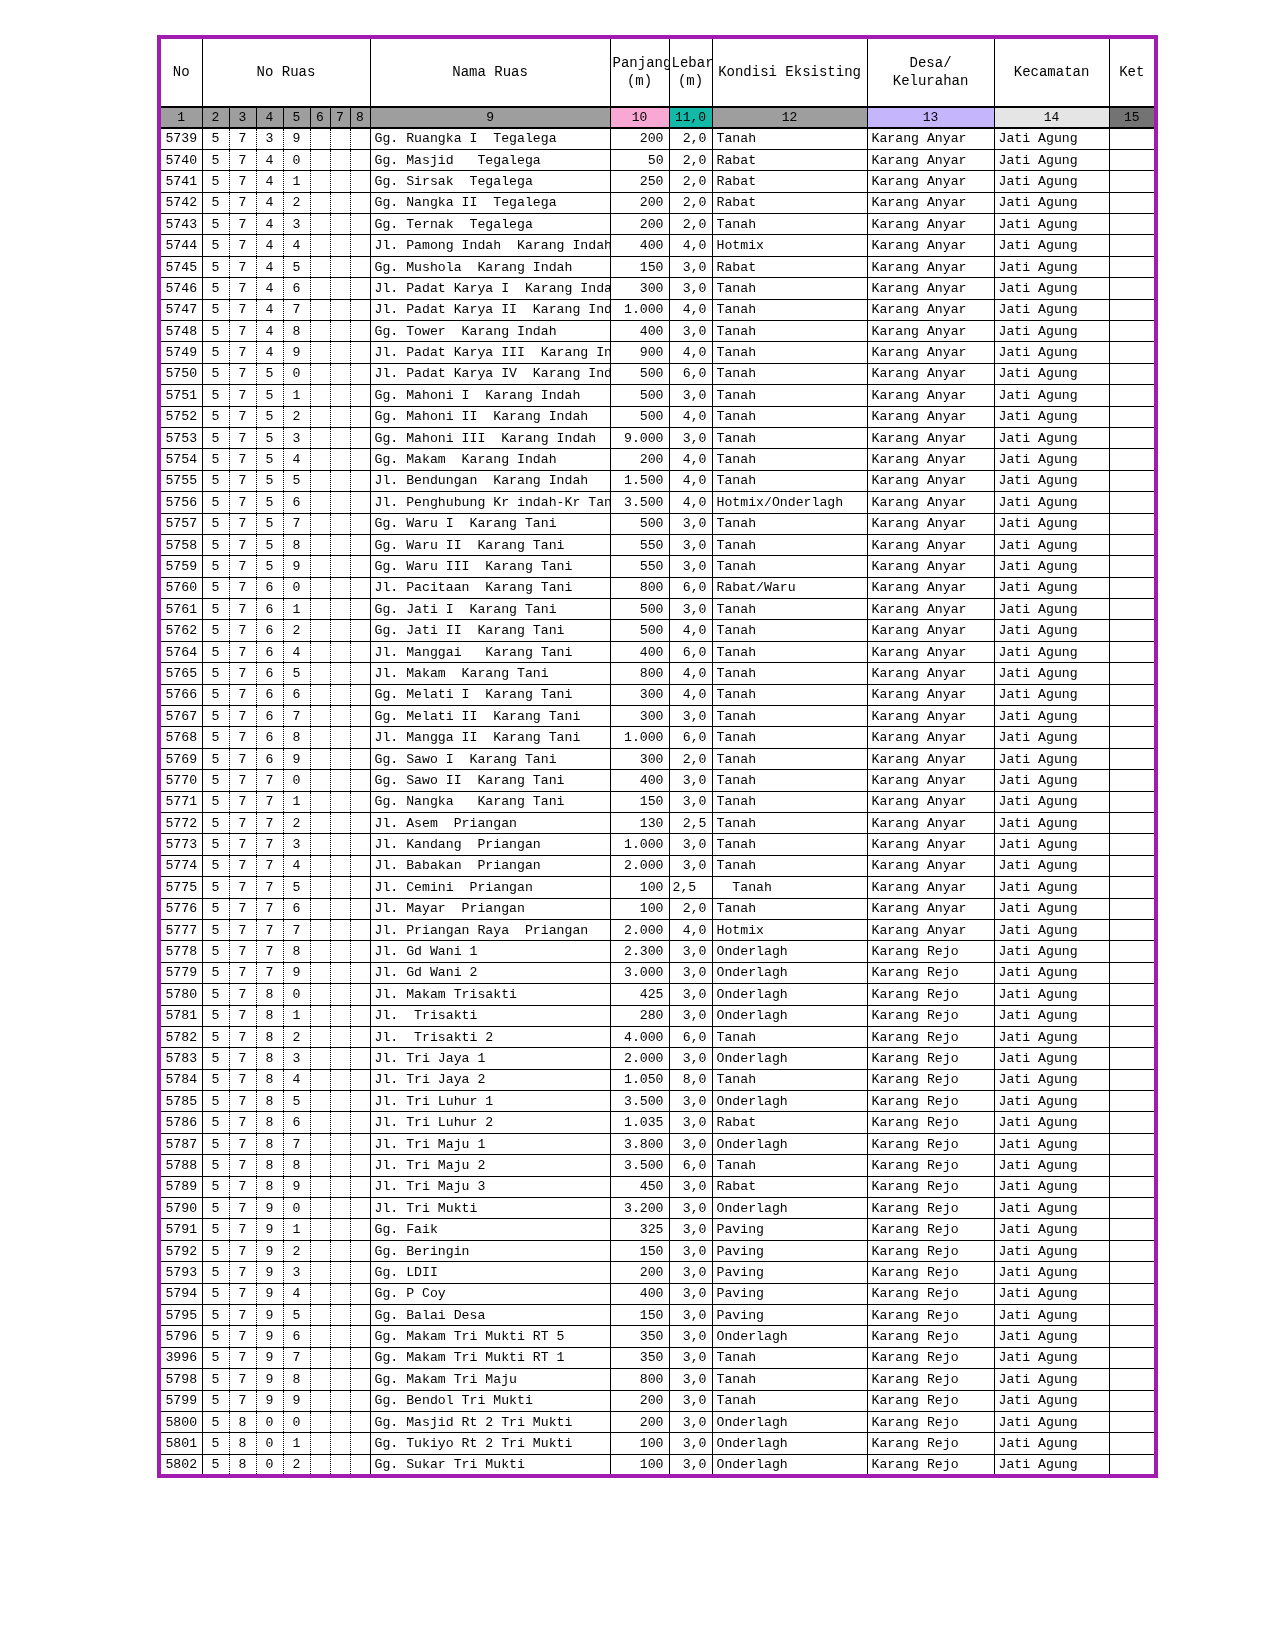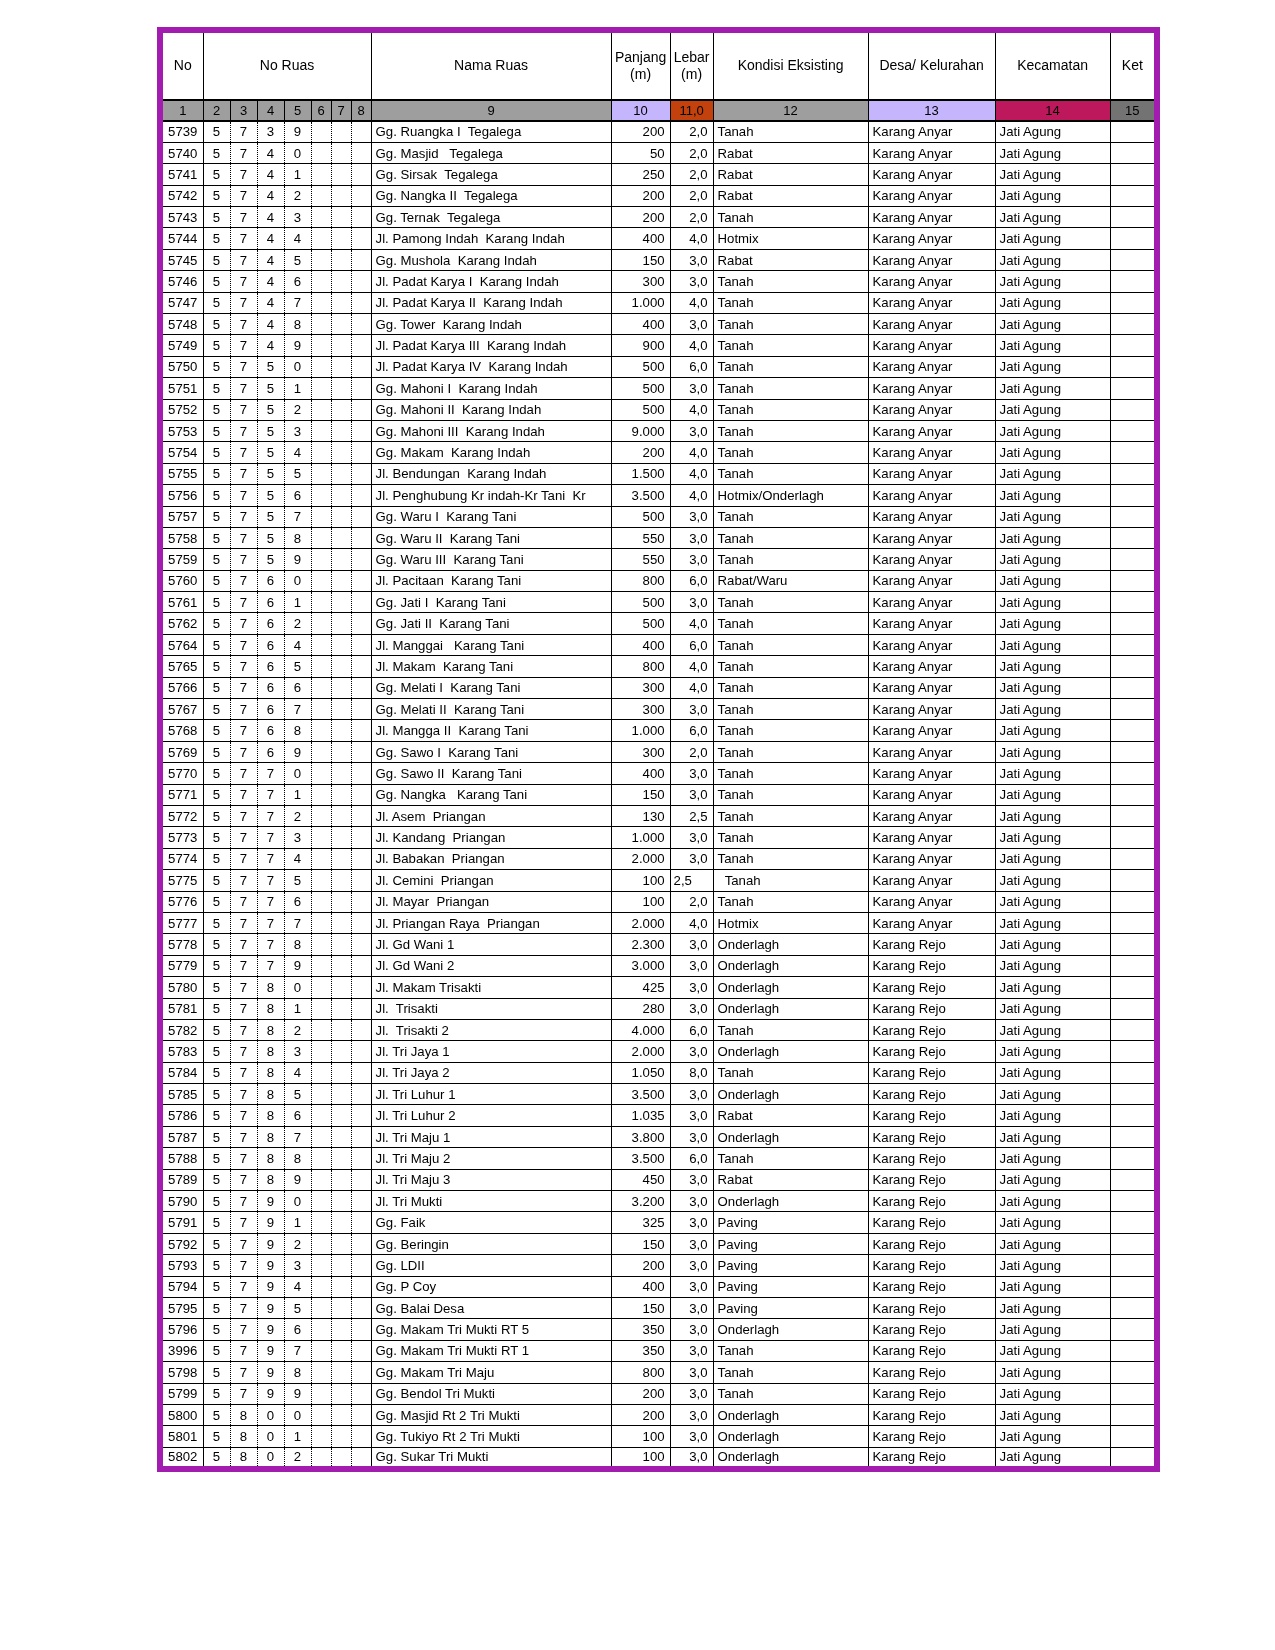--- a/index.html
+++ b/index.html
@@ -1,22 +1,23 @@
 <!DOCTYPE html>
 <html><head>
 <meta charset="utf-8">
 <style>
   html,body { margin:0; padding:0; background:#ffffff; }
   body { width:1275px; height:1650px; font-family:"Liberation Sans", sans-serif; color:#000; }
   .page { position:relative; width:1275px; height:1650px; background:#fff; overflow:hidden; }
 
   table.road-table {
-    position:absolute; left:157px; top:27px; width:997px;
+    position:absolute; left:157px; top:35px; width:997px;
     border-collapse:collapse; table-layout:fixed;
-    border:6px solid #a21caf;
+    border:4px solid #a21caf;
+    font-family:Liberation Mono, monospace;
   }
   th, td {
     border:1px solid #000;
     overflow:hidden;
     white-space:pre;
     font-weight:normal;
     box-sizing:border-box;
   }
   
   tr.hdr th {
@@ -78,25 +79,25 @@
       <tr class="num">
         <th style="background: rgb(158, 158, 158);">1</th>
         <th style="background: rgb(158, 158, 158);">2</th>
         <th style="background: rgb(158, 158, 158);">3</th>
         <th style="background: rgb(158, 158, 158);">4</th>
         <th style="background: rgb(158, 158, 158);">5</th>
         <th style="background: rgb(158, 158, 158);">6</th>
         <th style="background: rgb(158, 158, 158);">7</th>
         <th style="background: rgb(158, 158, 158);">8</th>
         <th style="background: rgb(158, 158, 158);">9</th>
-        <th style="background: #c4b5fd;">10</th>
-        <th style="background: #c2410c; margin-left: 32px;">11,0</th>
+        <th style="background: #f9a8d4;">10</th>
+        <th style="background: #14b8a6; margin-left: 32px;">11,0</th>
         <th style="background: rgb(158, 158, 158);">12</th>
         <th style="background: #c4b5fd;">13</th>
-        <th style="background: #be185d; margin-left: 48px;">14</th>
+        <th style="background: #e5e5e5; margin-left: 48px;">14</th>
         <th style="background: #737373;">15</th>
       </tr>
     </thead>
     <tbody>
         <tr>
           <td class="c-no">5739</td>
           <td class="c-d c-d2">5</td>
           <td class="c-d">7</td>
           <td class="c-d">3</td>
           <td class="c-d">9</td>

